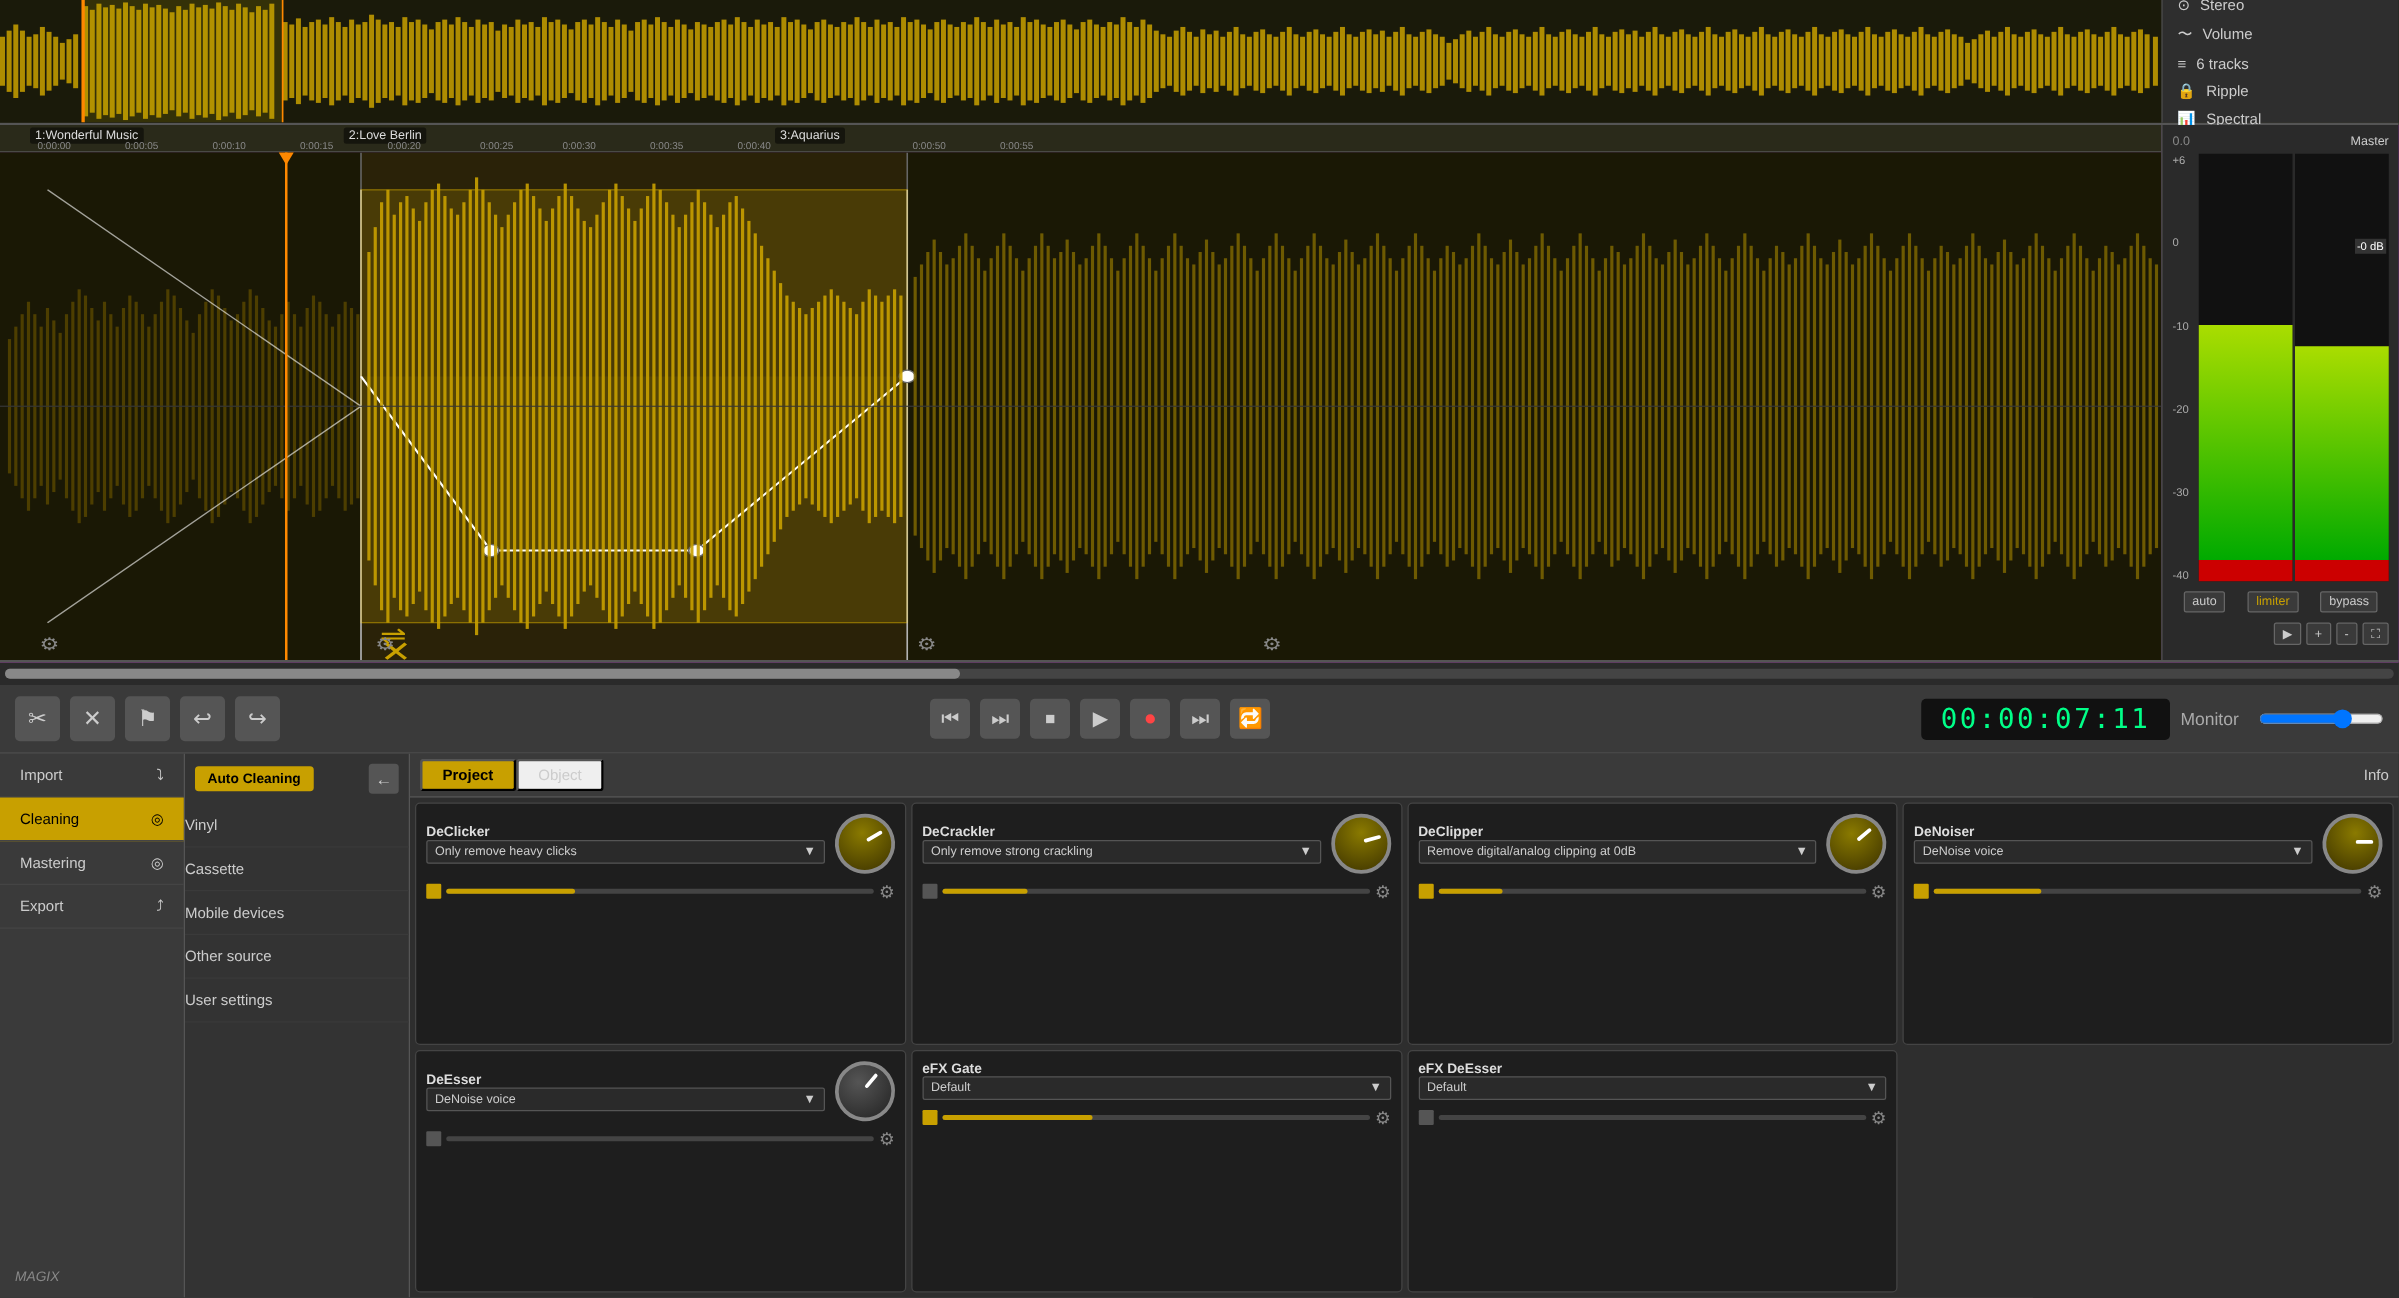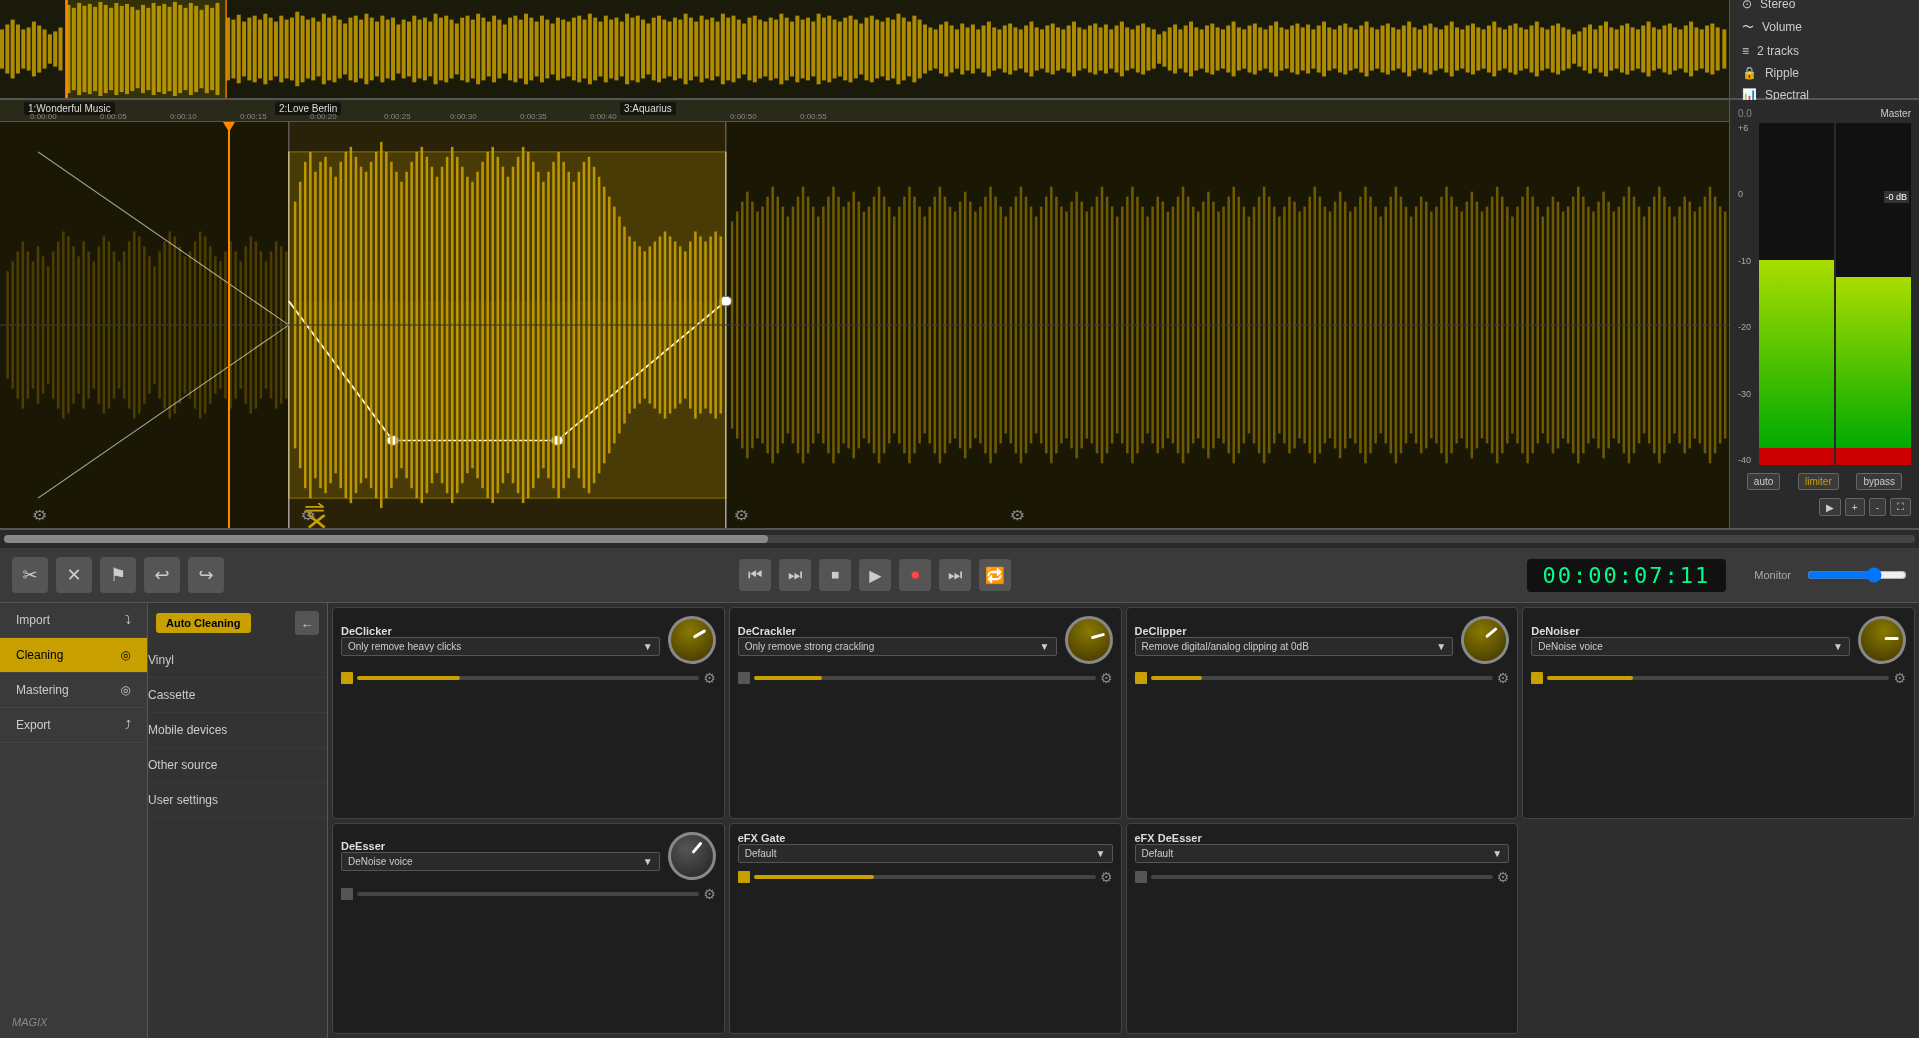--- a/index.html
+++ b/index.html
@@ -204,22 +204,21 @@
       background: #111;
       color: #00ff88;
       font-size: 22px;
       font-family: monospace;
       padding: 4px 16px;
       border-radius: 4px;
       letter-spacing: 2px;
     }
     .monitor-label {
       color: #aaa;
-      font-size: 11px;
-      margin-left: 20px;
+      font-size: 14px;
     }
     .monitor-slider {
       width: 100px;
     }
     .tool-btn {
       background: #555;
       border: none;
       color: #ccc;
       width: 36px;
       height: 36px;
@@ -833,21 +832,21 @@
     <div class="right-panel-item">
       <span>⊙</span>
       <span>Stereo</span>
     </div>
     <div class="right-panel-item">
       <span>〜</span>
       <span>Volume</span>
     </div>
     <div class="right-panel-item">
       <span>≡</span>
-      <span>2 tracks</span>
+      <span>6 tracks</span>
     </div>
     <div class="right-panel-item">
       <span>🔒</span>
       <span>Ripple</span>
     </div>
     <div class="right-panel-item">
       <span>📊</span>
       <span>Spectral</span>
     </div>
   </div>
@@ -1381,20 +1380,25 @@
     </div>
     <div class="cleaning-menu-item">
       <span>Other source</span>
     </div>
     <div class="cleaning-menu-item">
       <span>User settings</span>
     </div>
   </div>
 
   <div id="fx-area">
+    <div id="fx-tabs">
+      <button class="fx-tab active">Project</button>
+      <button class="fx-tab">Object</button>
+      <button id="info-btn">Info</button>
+    </div>
     <div id="fx-grid">
 
       <div class="fx-card">
         <div class="fx-knob-area">
           <div style="flex:1;">
             <div class="fx-card-header">
               <span class="fx-card-title">DeClicker</span>
             </div>
             <div class="fx-card-dropdown">
               <span>Only remove heavy clicks</span>

